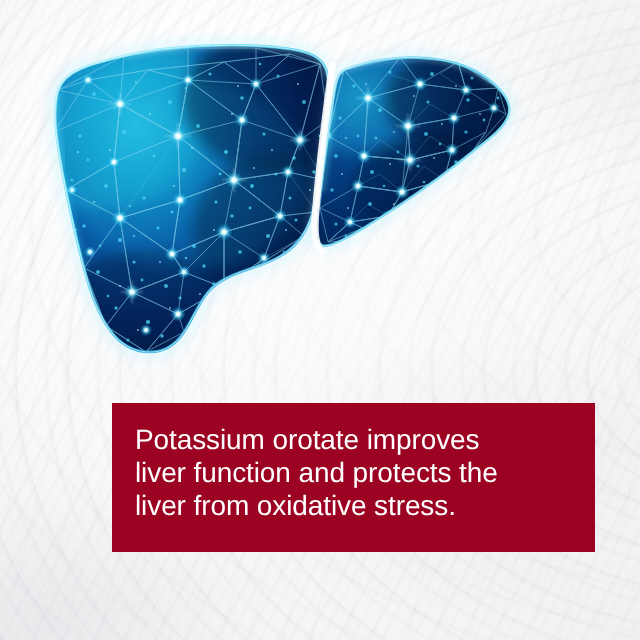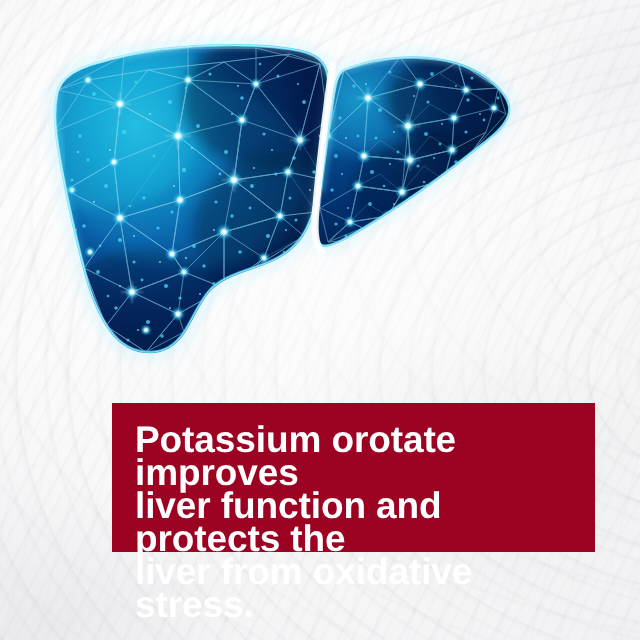--- a/index.html
+++ b/index.html
@@ -119,22 +119,22 @@
     top: 403px;
     width: 483px;
     height: 149px;
     background: #9c0323;
     padding: 20px 22px 0 23px;
   }
 
   #caption-text {
     color: #ffffff;
     font-family: "Liberation Sans", sans-serif;
-    font-weight: bold;
-    font-size: 37px;
+    font-weight: normal;
+    font-size: 28px;
     line-height: 33px;
     letter-spacing: -0.1px;
     white-space: pre-line;
     text-rendering: geometricPrecision;
   }
 </style>
 </head>
 <body>
 
 <div id="canvas">

